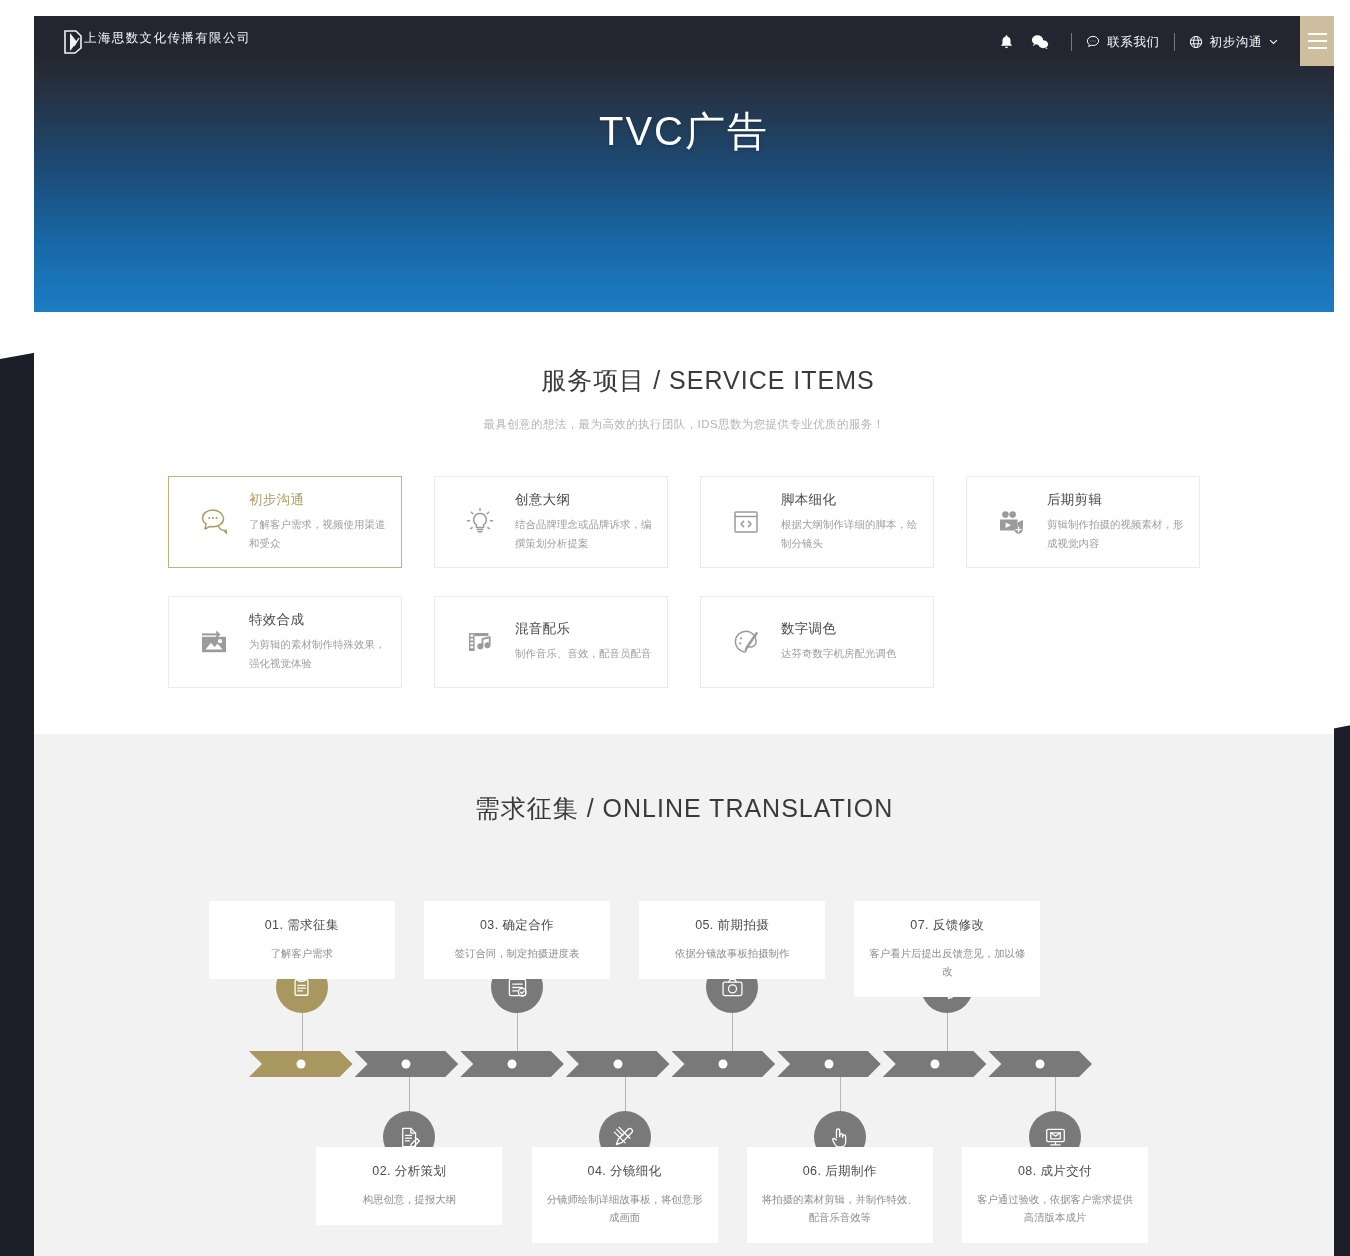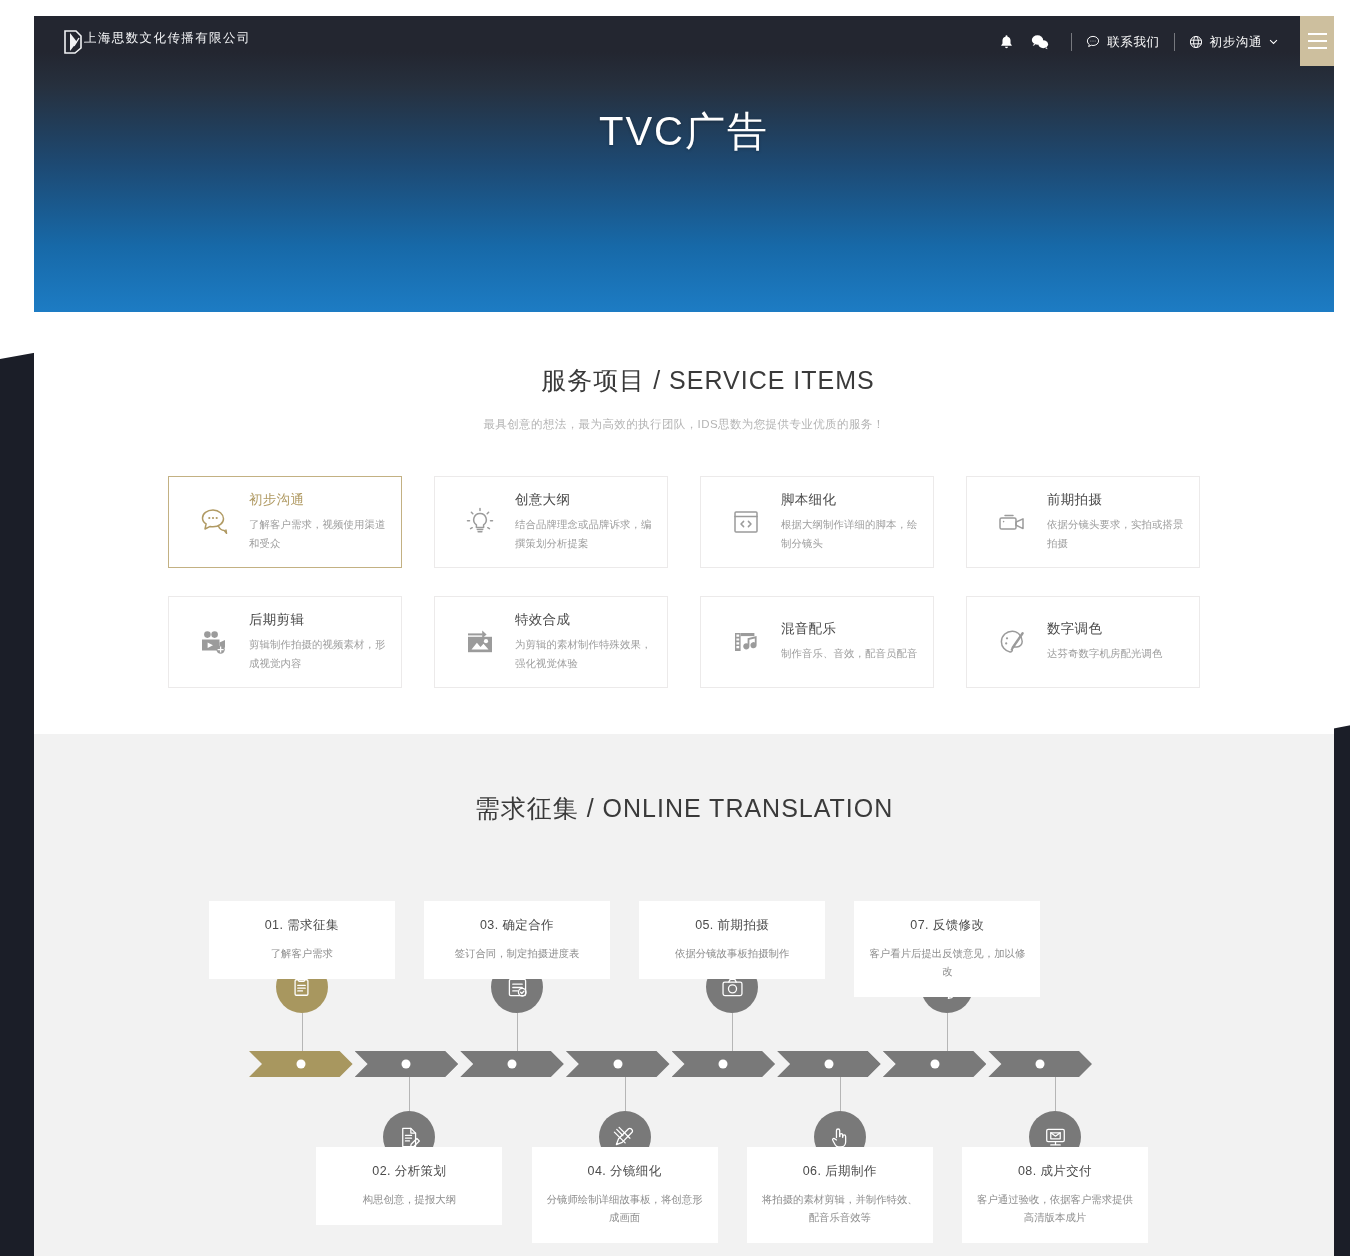--- a/index.html
+++ b/index.html
@@ -273,34 +273,20 @@
               <path d="M17.6 19.4l-2.6 2.6 2.6 2.6M22.4 19.4l2.6 2.6-2.6 2.6"></path>
             </svg>
           </div>
           <div class="card-txt">
             <div class="card-title">脚本细化</div>
             <div class="card-desc">根据大纲制作详细的脚本，绘制分镜头</div>
           </div>
         </div>
         <div class="card">
           <div class="card-icon">
-            <svg width="40" height="40" viewBox="0 0 40 40" fill="none" stroke="currentColor" stroke-width="1.5" stroke-linecap="round" stroke-linejoin="round">
-              <rect x="8" y="16" width="16" height="11" rx="1.6"></rect>
-              <path d="M24 20.2l7-3.4v9.8l-7-3.4z"></path>
-              <path d="M13 13.5h8"></path>
-              <circle cx="11.6" cy="19.6" r=".8" fill="currentColor" stroke="none"></circle>
-            </svg>
-          </div>
-          <div class="card-txt">
-            <div class="card-title">前期拍摄</div>
-            <div class="card-desc">依据分镜头要求，实拍或搭景拍摄</div>
-          </div>
-        </div>
-        <div class="card">
-          <div class="card-icon">
             <svg width="40" height="40" viewBox="0 0 40 40" fill="currentColor">
               <circle cx="13.4" cy="12.6" r="3.3"></circle>
               <circle cx="20.6" cy="12.6" r="3.3"></circle>
               <path d="M8 17.5h17.5v11H8z"></path>
               <path d="M25.5 20.6l5.5-2.6v8l-5.5-2.6z"></path>
               <path d="M13.6 20.4l5.4 2.8-5.4 2.8z" fill="#fff"></path>
               <circle cx="26.6" cy="27.6" r="4.2"></circle>
               <path d="M26.6 24.6v6M23.6 27.6h6" stroke="#fff" stroke-width="1.3"></path>
             </svg>
           </div>

